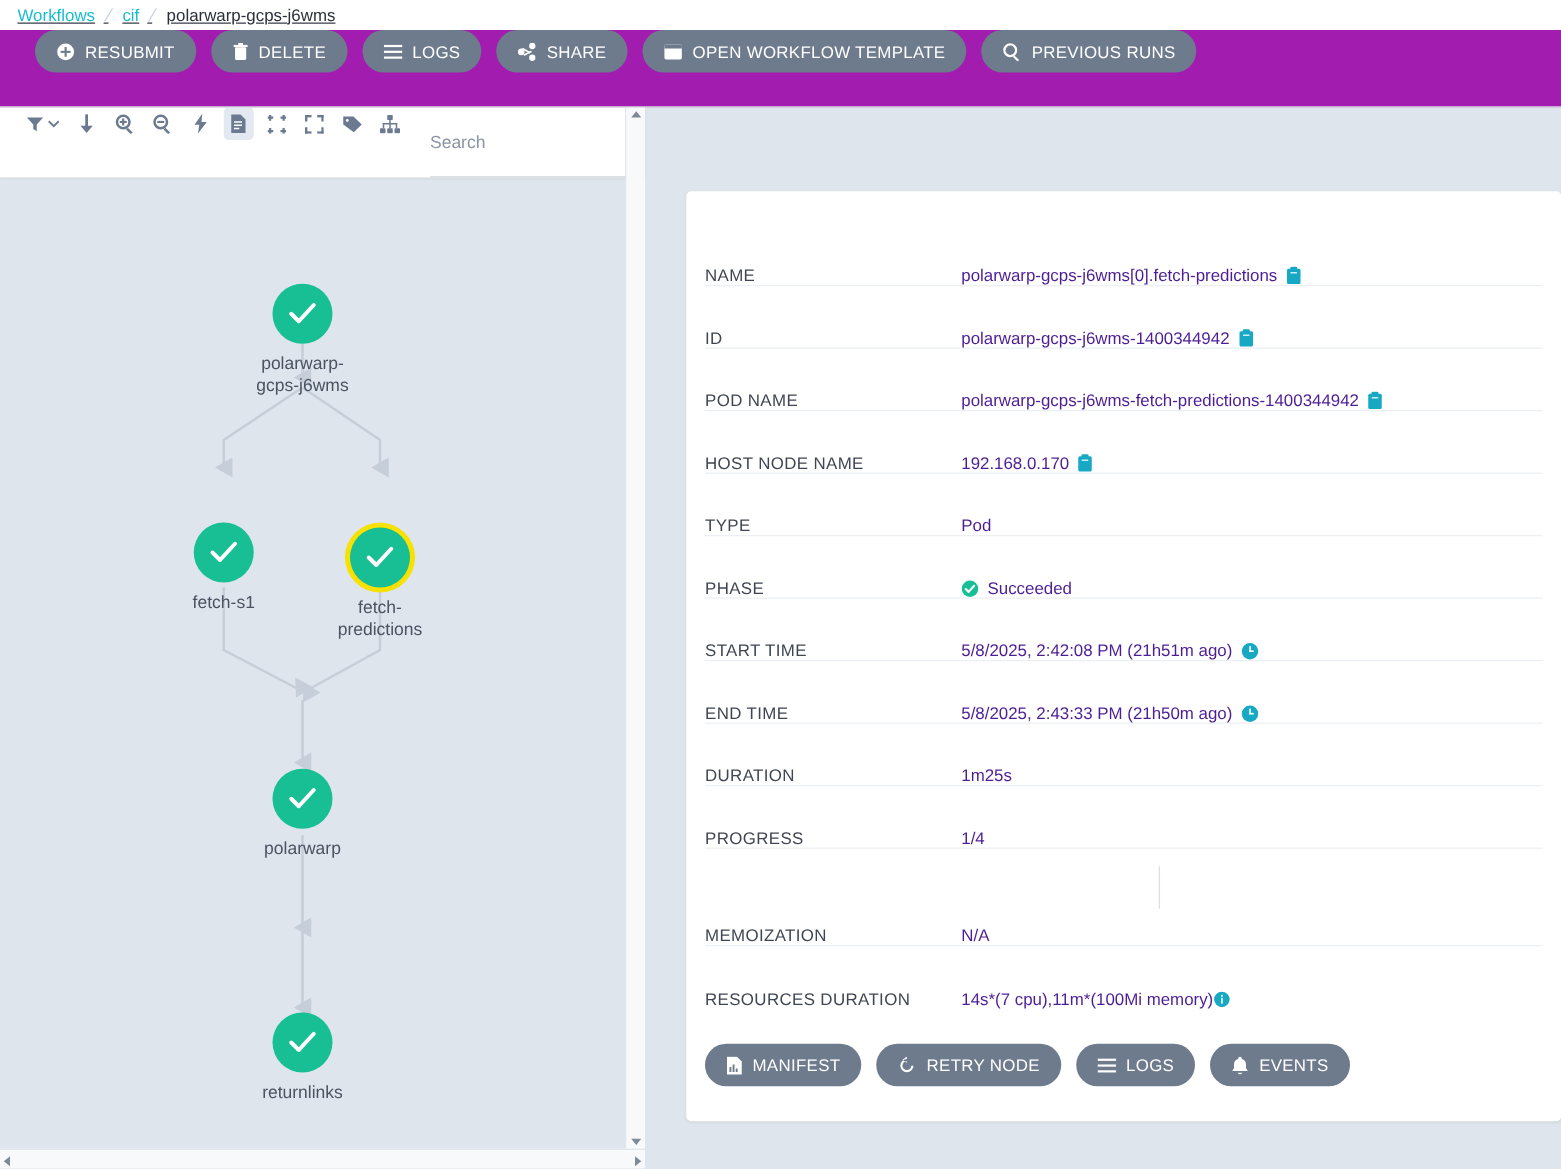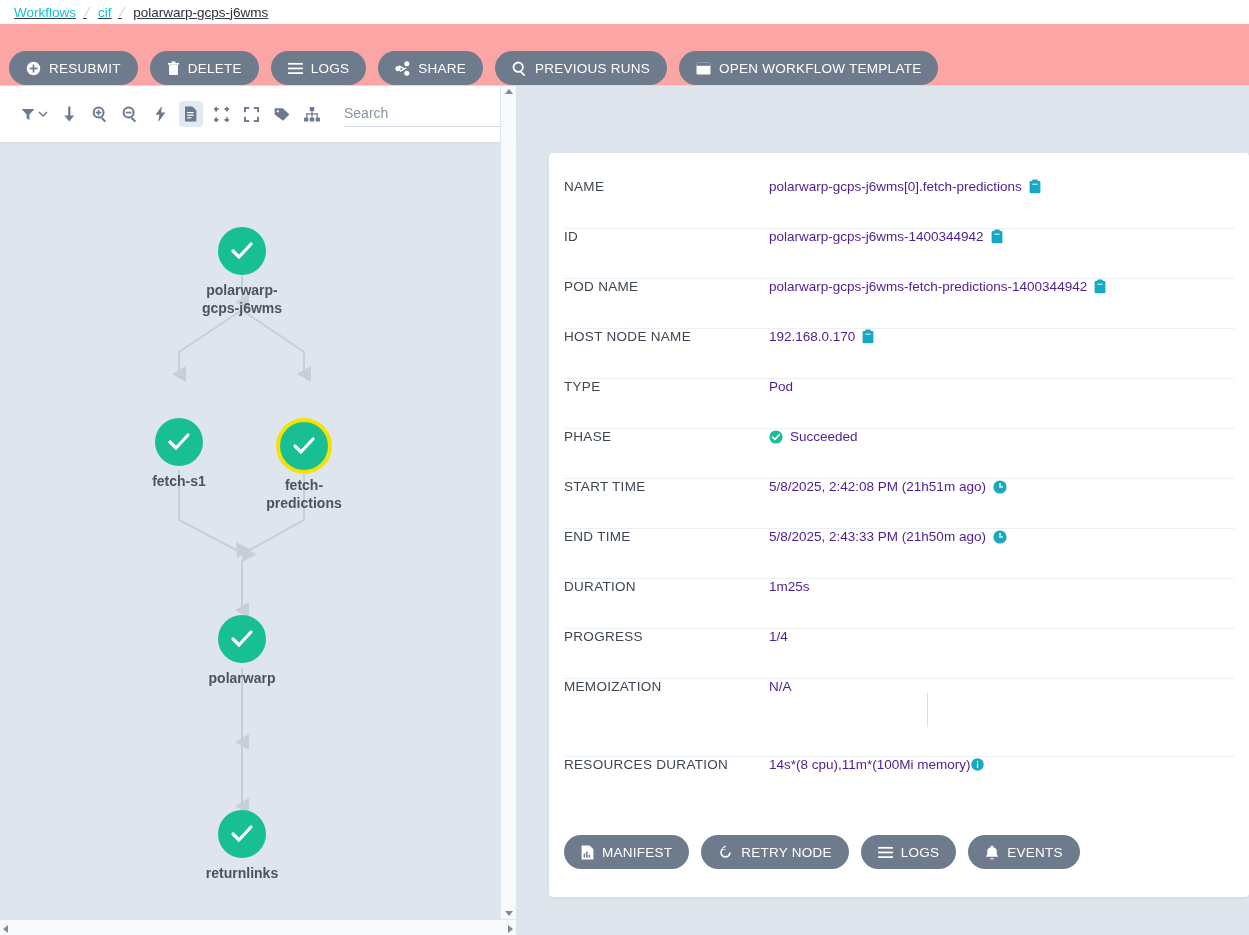--- a/index.html
+++ b/index.html
@@ -28,25 +28,25 @@
     margin: 0 9px;
     font-size: 14px;
     transform: skewX(-18deg);
     display: inline-block;
   }
   .crumb-current { color: #2a2f3a; }
 
   
   #action-bar {
     height: 62px;
-    background: #fca5a5;
+    background: #a21caf;
     border-bottom: 1px solid #d4dae2;
     display: flex;
-    align-items: flex-end;
-    padding-left: 9px;
+    align-items: flex-start;
+    padding-left: 28px;
     gap: 12px;
   }
   .pill-btn {
     height: 34px;
     background: #6d7b8d;
     color: #ffffff;
     border: none;
     border-radius: 17px;
     padding: 0 17px;
     font-size: 13.5px;
@@ -75,21 +75,20 @@
     flex: 0 0 532px;
     overflow: hidden;
   }
   #graph-toolbar {
     position: absolute;
     top: 0; left: 0;
     width: 516px;
     height: 56px;
     background: #ffffff;
     display: flex;
-    align-items: center;
     padding-left: 18px;
     gap: 0px;
     z-index: 5;
     box-shadow: 0 1px 2px rgba(0,0,0,.05);
   }
   .tool-icon {
     width: 26px; height: 26px;
     display: inline-flex;
     align-items: center; justify-content: center;
     color: #6b7a90;
@@ -112,21 +111,21 @@
     font-family: "Liberation Sans", sans-serif;
   }
   #graph-search::placeholder { color: #8a94a4; }
 
   #graph-canvas {
     position: absolute;
     top: 56px; left: 0;
     width: 516px;
     height: calc(100% - 56px - 22px);
   }
-  .node { position: absolute; font-weight: bold; }
+  .node { position: absolute; }
   .node-circle {
     width: 48px; height: 48px;
     border-radius: 50%;
     background: #18be94;
     display: flex; align-items: center; justify-content: center;
     cursor: pointer;
   }
   .node-circle.selected {
     box-shadow: 0 0 0 4px #f6e100;
   }
@@ -207,21 +206,21 @@
     position: absolute;
     top: 67px; left: 17px; right: 0px; bottom: 38px;
     background: #ffffff;
     border-radius: 4px;
     box-shadow: 0 1px 3px rgba(0,0,0,.06);
     overflow: hidden;
   }
   #kv-table { padding: 26px 0 0 0; }
   .kv-row {
     display: flex;
-    align-items: flex-start;
+    align-items: flex-end;
     height: 50px;
     border-bottom: 1px solid #eceff3;
     margin: 0 15px 0 15px;
     position: relative;
   }
   .kv-row.tall { height: 78px; }
   .kv-row:first-child { }
   .kv-key {
     width: 205px;
     flex: 0 0 205px;
@@ -309,36 +308,36 @@
           <circle cx="3.2" cy="8" r="2.8" fill="#fff"></circle>
           <rect x="4.5" y="4.5" width="7.5" height="1.5" transform="rotate(28 4.5 4.5)" fill="#fff"></rect>
           <rect x="5" y="10.3" width="7.5" height="1.5" transform="rotate(-28 5 10.3)" fill="#fff"></rect>
         </svg>
     </span>
     <span>SHARE</span>
   </button>
 
   <button class="pill-btn">
     <span>
+      <svg width="15" height="13" viewBox="0 0 16 14">
+          <rect x="0.5" y="0.5" width="15" height="13" rx="1.4" fill="#fff"></rect>
+          <rect x="0.5" y="0.5" width="15" height="3.6" fill="#6d7b8d"></rect>
+        </svg>
+    </span>
+    <span>OPEN WORKFLOW TEMPLATE</span>
+  </button>
+
+  <button class="pill-btn">
+    <span>
       <svg width="15" height="15" viewBox="0 0 16 16">
           <circle cx="6.6" cy="6.6" r="5" fill="none" stroke="#fff" stroke-width="1.9"></circle>
           <rect x="10.2" y="11" width="5.6" height="1.9" transform="rotate(45 10.2 11)" fill="#fff"></rect>
         </svg>
     </span>
     <span>PREVIOUS RUNS</span>
-  </button>
-
-  <button class="pill-btn">
-    <span>
-      <svg width="15" height="13" viewBox="0 0 16 14">
-          <rect x="0.5" y="0.5" width="15" height="13" rx="1.4" fill="#fff"></rect>
-          <rect x="0.5" y="0.5" width="15" height="3.6" fill="#6d7b8d"></rect>
-        </svg>
-    </span>
-    <span>OPEN WORKFLOW TEMPLATE</span>
   </button>
 </div>
 
 <div id="main-split">
 
   <div id="graph-panel">
 
     <div id="graph-toolbar">
       <span class="tool-icon filter-group">
         <svg width="14" height="13" viewBox="0 0 14 13">
@@ -632,21 +631,21 @@
           <div class="kv-key">MEMOIZATION</div>
           <div class="kv-val">
               <span>N/A</span>
             </div>
           <span class="memo-divider"></span>
         </div>
 
         <div class="kv-row" style="border-bottom:none">
           <div class="kv-key">RESOURCES DURATION</div>
           <div class="kv-val" style="gap:0">
-            <span>14s*(8 cpu),11m*(100Mi memory)</span>
+            <span>14s*(7 cpu),11m*(100Mi memory)</span>
             <span class="info-icon">
               <svg width="13" height="13" viewBox="0 0 13 13">
                   <circle cx="6.5" cy="6.5" r="6.2" fill="#17a9c4"></circle>
                   <rect x="5.9" y="5.3" width="1.3" height="4.6" fill="#fff"></rect>
                   <rect x="5.9" y="2.9" width="1.3" height="1.5" fill="#fff"></rect>
                 </svg>
             </span>
           </div>
         </div>
       </div>

